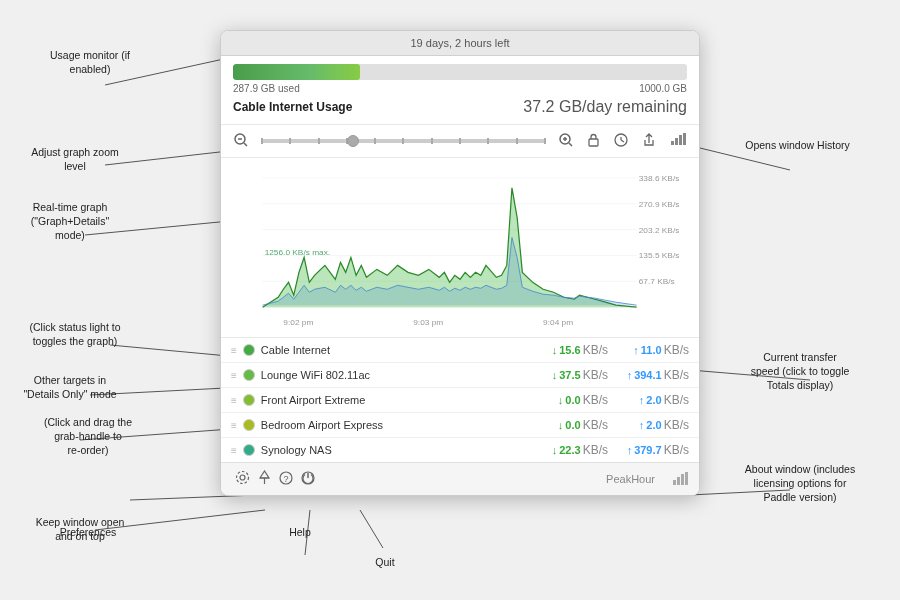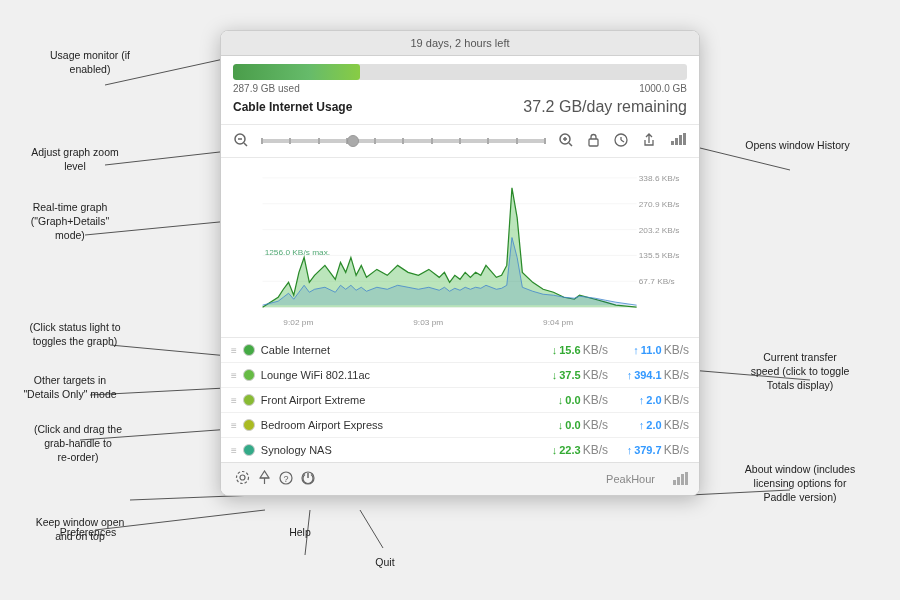--- a/index.html
+++ b/index.html
@@ -285,21 +285,21 @@
 
 <div class="ann" style="left:20px;top:145px;width:110px;">Adjust graph
 zoom level</div>
 
 <div class="ann" style="left:10px;top:200px;width:120px;">Real-time graph<br>("Graph+Details"<br>mode)</div>
 
 <div class="ann" style="left:5px;top:320px;width:140px;">(Click status light to<br>toggles the graph)</div>
 
 <div class="ann" style="left:5px;top:373px;width:130px;">Other targets in<br>"Details Only" mode</div>
 
-<div class="ann" style="left:8px;top:415px;width:140px;margin-top:7px;">(Click and drag the<br>grab-handle to<br>re-order)</div>
+<div class="ann" style="left:18px;top:415px;width:140px;">(Click and drag the<br>grab-handle to<br>re-order)</div>
 
 <div class="ann" style="left:48px;top:487px;width:80px;margin-top:38px;">Preferences</div>
 
 <div class="ann" style="left:20px;top:515px;width:120px;">Keep window open<br>and on top</div>
 
 <div class="ann" style="left:275px;top:525px;width:50px;">Help</div>
 
 <div class="ann" style="left:360px;top:555px;width:50px;">Quit</div>
 
 <div class="ann" style="left:720px;top:138px;width:155px;">Opens window History</div>

